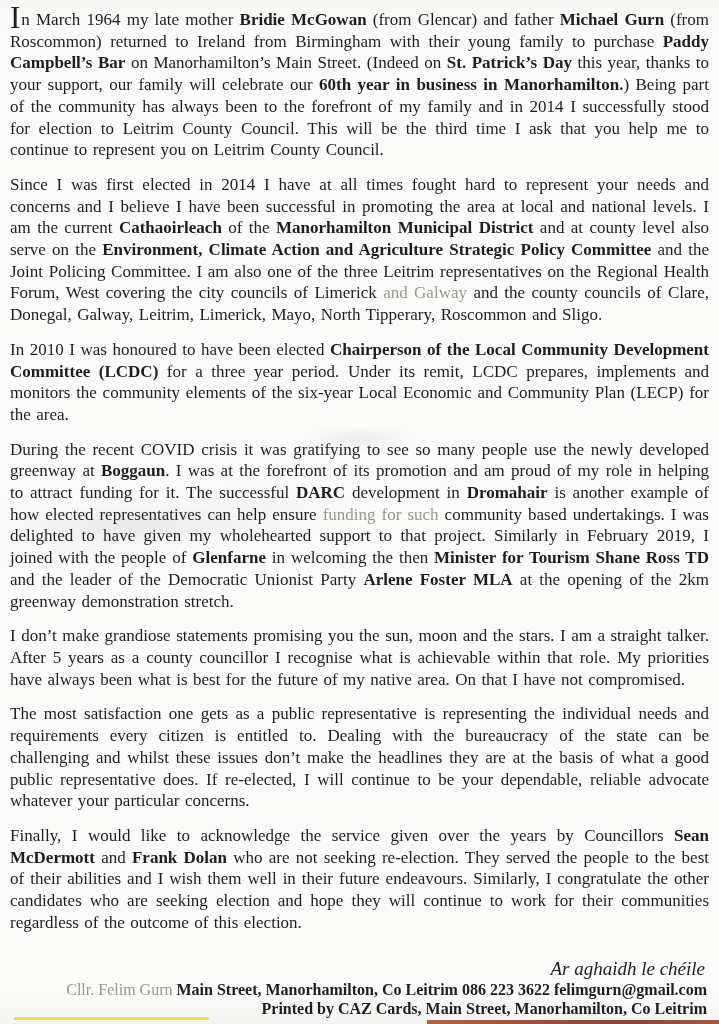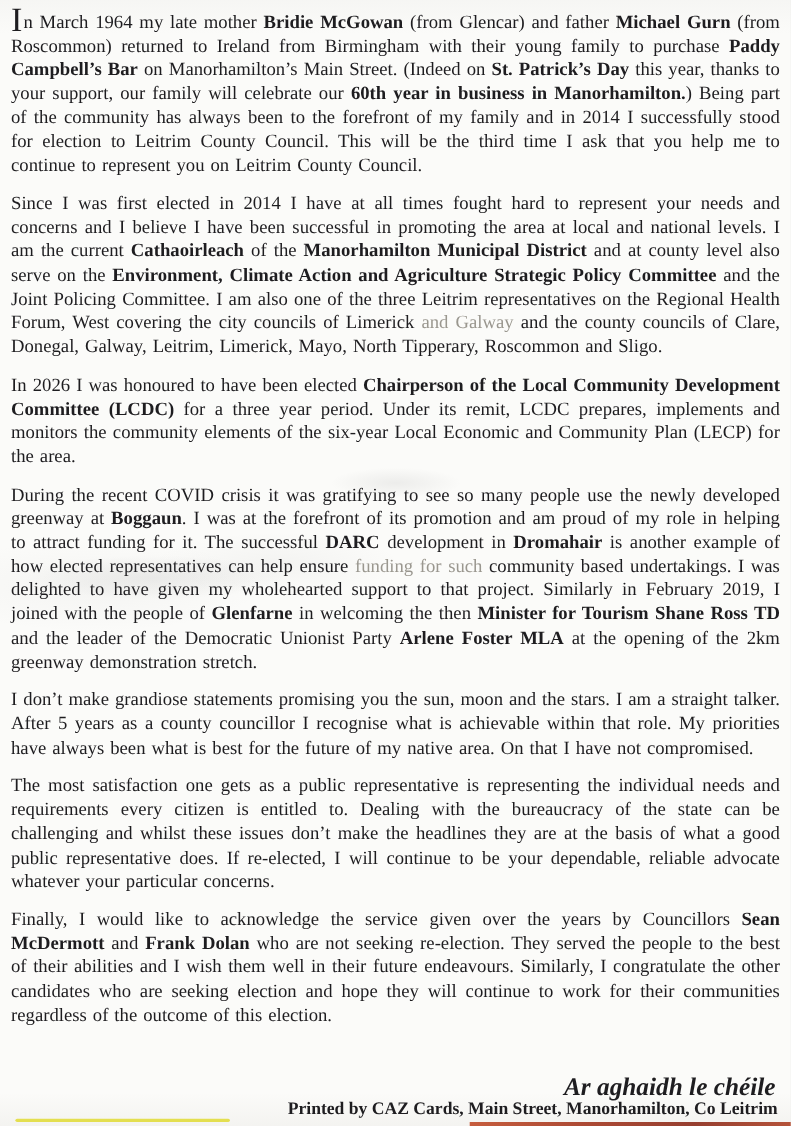--- a/index.html
+++ b/index.html
@@ -37,23 +37,23 @@
   .para .f{color:var(--faded-ink);}
   .dropcap{
     font-size:31px;
     line-height:0;
     position:relative;top:3px;
     letter-spacing:1px;
   }
   .spacer{flex:1 1 auto;}
   .signoff{
     text-align:right;
-    font-weight:700;
+    font-weight:400;
     font-style:italic;
-    font-size:23px;
+    font-size:19px;
     line-height:21px;
     padding-right:4px;
   }
   .footer{
     text-align:right;
     font-weight:700;
     font-size:16px;
     line-height:18.5px;
     padding:2px 2px 6px 0;
   }
@@ -85,32 +85,33 @@
 </head>
 <body>
 
 <div class="page">
   <div class="smudge smudge-1"></div>
   <div class="smudge smudge-2"></div>
 
   <div class="letter-body">
       <p class="para"><span class="dropcap">I</span><span>n March 1964 my late mother </span><span class="b">Bridie McGowan</span><span> (from Glencar) and father </span><span class="b">Michael Gurn</span><span> (from Roscommon) returned to Ireland from Birmingham with their young family to purchase </span><span class="b">Paddy Campbell’s Bar</span><span> on Manorhamilton’s Main Street. (Indeed on </span><span class="b">St. Patrick’s Day</span><span> this year, thanks to your support, our family will celebrate our </span><span class="b">60th year in business in Manorhamilton.</span><span>) Being part of the community has always been to the forefront of my family and in 2014 I successfully stood for election to Leitrim County Council.  This will be the third time I ask that you help me to continue to represent you on Leitrim County Council.</span></p>
       <p class="para"><span>Since I was first elected in 2014 I have at all times fought hard to represent your needs and concerns and I believe I have been successful in promoting the area at local and national levels.  I am the current </span><span class="b">Cathaoirleach</span><span> of the </span><span class="b">Manorhamilton Municipal District</span><span> and at county level also serve on the </span><span class="b">Environment, Climate Action and Agriculture Strategic Policy Committee</span><span> and the Joint Policing Committee.  I am also one of the three Leitrim representatives on the Regional Health Forum, West covering the city councils of Limerick </span><span class="f">and Galway</span><span> and the county councils of Clare, Donegal, Galway, Leitrim, Limerick, Mayo, North Tipperary, Roscommon and Sligo.</span></p>
-      <p class="para"><span>In 2026 I was honoured to have been elected </span><span class="b">Chairperson of the Local Community Development Committee (LCDC)</span><span> for a three year period. Under its remit, LCDC prepares, implements and monitors the community elements of the six-year Local Economic and Community Plan (LECP) for the area.</span></p>
+      <p class="para"><span>In 2010 I was honoured to have been elected </span><span class="b">Chairperson of the Local Community Development Committee (LCDC)</span><span> for a three year period. Under its remit, LCDC prepares, implements and monitors the community elements of the six-year Local Economic and Community Plan (LECP) for the area.</span></p>
       <p class="para"><span>During the recent COVID crisis it was gratifying to see so many people use the newly developed greenway at </span><span class="b">Boggaun</span><span>.  I was at the forefront of its promotion and am proud of my role in helping to attract funding for it. The successful </span><span class="b">DARC</span><span> development in </span><span class="b">Dromahair</span><span> is another example of how elected representatives can help ensure </span><span class="f">funding for such</span><span> community based undertakings. I was delighted to have given my wholehearted support to that project. Similarly in February 2019, I joined with the people of </span><span class="b">Glenfarne</span><span> in welcoming the then </span><span class="b">Minister for Tourism Shane Ross TD</span><span> and the leader of the Democratic Unionist Party </span><span class="b">Arlene Foster MLA</span><span> at the opening of the 2km greenway demonstration stretch.</span></p>
       <p class="para"><span>I don’t make grandiose statements promising you the sun, moon and the stars.  I am a straight talker. After 5 years as a county councillor I recognise what is achievable within that role. My priorities have always been what is best for the future of my native area.  On that I have not compromised.</span></p>
       <p class="para"><span>The most satisfaction one gets as a public representative is representing the individual needs and requirements every citizen is entitled to. Dealing with the bureaucracy of the state can be challenging and whilst these issues don’t make the headlines they are at the basis of what a good public representative does.  If re-elected, I will continue to be your dependable, reliable advocate whatever your particular concerns.</span></p>
       <p class="para"><span>Finally, I would like to acknowledge the service given over the years by Councillors </span><span class="b">Sean McDermott</span><span> and </span><span class="b">Frank Dolan</span><span> who are not seeking re-election. They served the people to the best of their abilities and I wish them well in their future endeavours. Similarly, I congratulate the other candidates who are seeking election and hope they will continue to work for their communities regardless of the outcome of this election.</span></p>
     </div>
 
   <div class="spacer"></div>
 
   <div class="signoff">
     <div>Ar aghaidh le chéile</div>
   </div>
 
   <div class="footer">
+    <div><span class="f">Cllr. Felim Gurn </span><span>Main Street, Manorhamilton, Co Leitrim 086 223 3622 felimgurn@gmail.com</span></div>
     <div>Printed by CAZ Cards, Main Street, Manorhamilton, Co Leitrim</div>
   </div>
 
   <div class="strip-yellow"></div>
   <div class="strip-red"></div>
 </div>
 
 </body></html>

